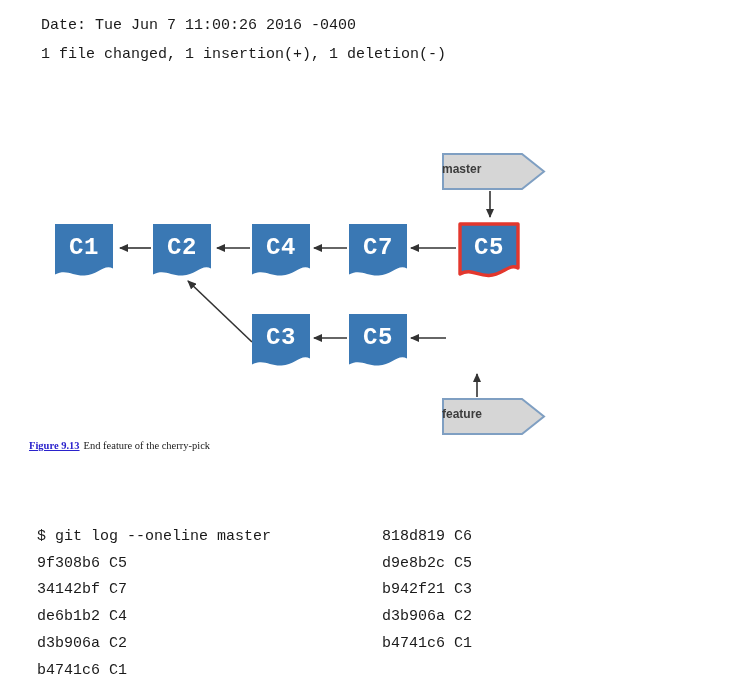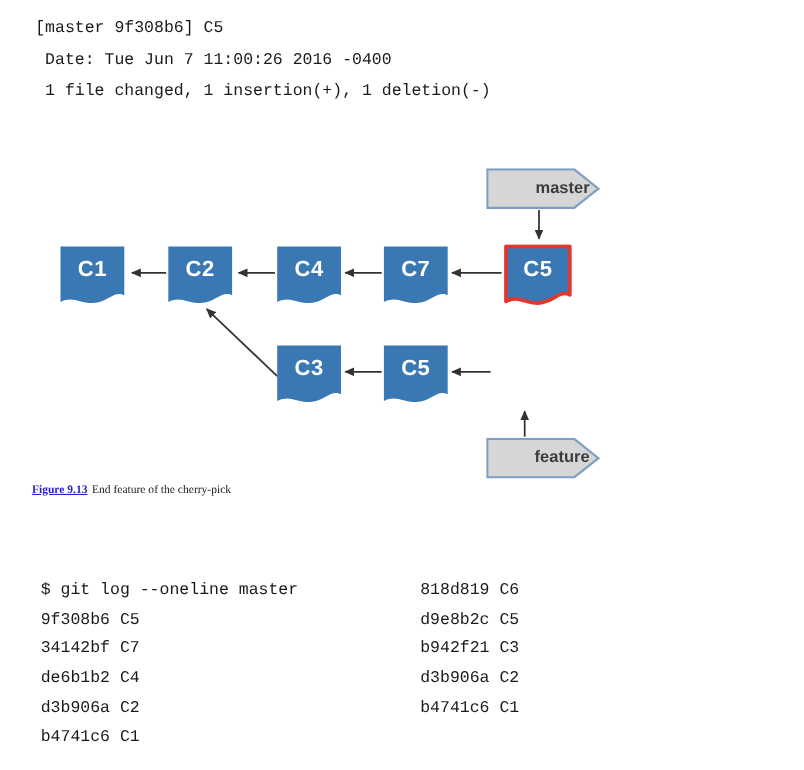--- a/index.html
+++ b/index.html
@@ -41,38 +41,39 @@
   .node {
     position: absolute;
     width: 60px; height: 57px;
   }
   .node svg { position: absolute; left: 0; top: 0; }
   .node-label {
     position: absolute;
     left: 0; right: 0; top: 11px;
     text-align: center;
     color: #ffffff;
-    font-size: 20px;
+    font-size: 24px;
     font-weight: bold;
     letter-spacing: 0.5px;
+    font-family: Liberation Mono, monospace;
   }
   .node.highlight { width: 62px; height: 58px; }
   .node.highlight .node-label { top: 12px; }
 
   .banner {
     position: absolute;
     width: 104px; height: 37px;
   }
   .banner svg { position: absolute; left: 0; top: 0; }
   .banner-label {
     position: absolute;
     left: 0; width: 94px; top: 9px;
-    text-align: right;
+    text-align: left;
     color: #3c3c3c;
-    font-size: 15px;
+    font-size: 12px;
     font-weight: 600;
   }
 
   
   .caption {
     position: absolute;
     left: 29px; top: 440px;
     font-family: "Liberation Serif", serif;
     font-size: 10.5px;
     color: #1a1a1a;
@@ -85,21 +86,20 @@
     margin-right: 4px;
     margin-top: 45px;
   }
 </style>
 </head>
 <body>
 
 <div class="page">
 
   <div class="code-block" style="left:32px; top:12px;">
-    <div class="tline">[master 9f308b6] C5</div>
     <div class="tline"> Date: Tue Jun 7 11:00:26 2016 -0400</div>
     <div class="tline"> 1 file changed, 1 insertion(+), 1 deletion(-)</div>
   </div>
 
   <div class="diagram">
 
     <svg class="arrow-layer" width="731" height="320">
       <defs>
         <marker id="ah" markerUnits="userSpaceOnUse" markerWidth="10" markerHeight="8" refX="8" refY="4" orient="auto">
           <path d="M0,0 L9,4 L0,8 Z" fill="#333333"></path>

